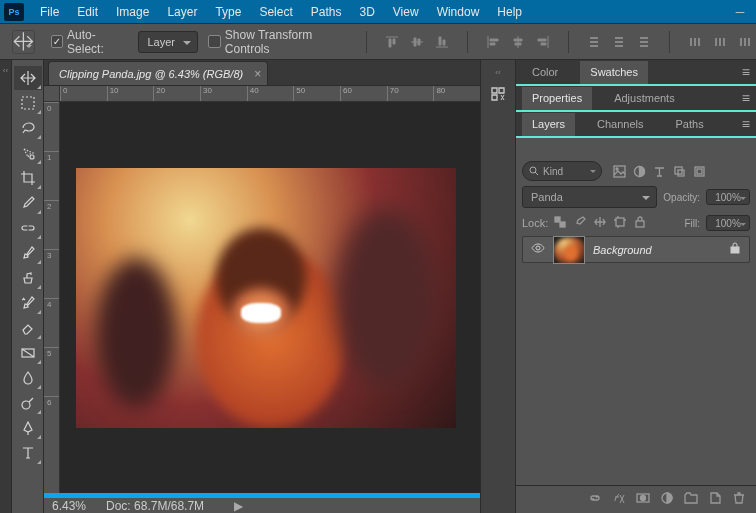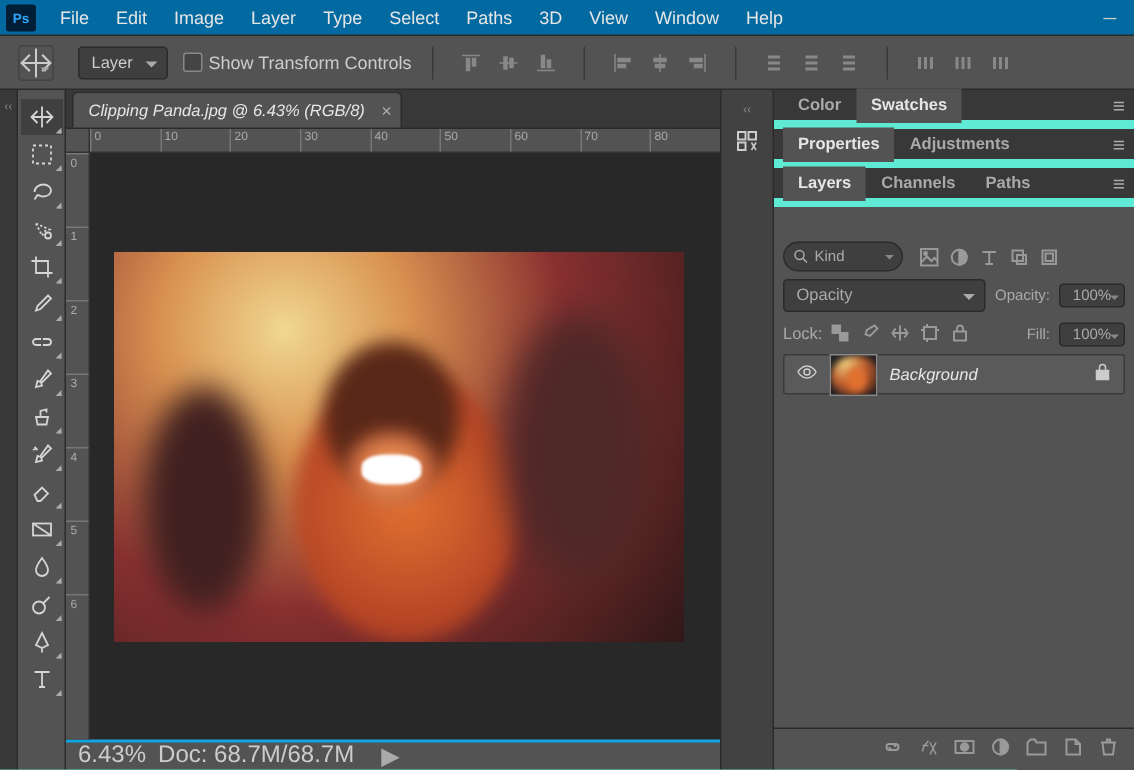--- a/index.html
+++ b/index.html
@@ -36,27 +36,27 @@
   .tab .close{ position:absolute; right:6px; font-style:normal; color:#aaa; font-size:12px;}
   .rulers-wrap { flex:1; position:relative; background:#282828; }
   .ruler-h { position:absolute; top:0; left:16px; right:0; height:16px; background:#535353; border-bottom:1px solid #333; display:flex; font-size:8px; color:#aaa;}
   .ruler-h span{ width:49px; border-left:1px solid #777; padding-left:2px;}
   .ruler-v { position:absolute; top:16px; left:0; width:16px; bottom:0; background:#535353; border-right:1px solid #333; display:flex; flex-direction:column; font-size:8px; color:#aaa;}
   .ruler-v span{ height:49px; border-top:1px solid #777; padding-top:1px; padding-left:3px;}
   .ruler-corner{position:absolute; top:0; left:0; width:16px; height:16px; background:#535353; border-right:1px solid #333; border-bottom:1px solid #333;}
   .canvas { position:absolute; top:82px; left:32px; width:380px; height:260px; background:#111; overflow:hidden;}
   .img-sim{position:absolute; inset:0;}
   .blob{position:absolute; border-radius:50%; filter:blur(6px);}
-  .status { height:20px; background:#535353; display:flex; align-items:center; font-size:16px; color:#ccc; padding-left:8px; gap:8px; border-top:2px solid #0ea5e9;}
+  .status { height:20px; background:#535353; display:flex; align-items:center; font-size:12px; color:#ccc; padding-left:8px; gap:20px; border-top:5px solid #0ea5e9;}
   .status .expand{ color:#aaa; margin-left:10px;}
   .midcol { width:36px; background:#424242; border-left:1px solid #2b2b2b; border-right:1px solid #2b2b2b; display:flex; flex-direction:column; align-items:center; padding-top:8px;}
   .midcol .hdr{ font-size:8px; color:#888; margin-bottom:8px;}
   .midcol svg{width:18px;height:18px; stroke:#ccc; fill:none;}
   .panels { width:240px; background:#535353; display:flex; flex-direction:column; }
-  .panel-tabs{ height:26px; background:#383838; display:flex; align-items:center; padding-left:6px; gap:0; border-bottom:6px solid #5eead4; position:relative;font-weight:bold;}
+  .panel-tabs{ height:26px; background:#383838; display:flex; align-items:center; padding-left:6px; gap:12px; border-bottom:2px solid #5eead4; position:relative;}
   .panel-tabs::before{content:"‹‹"; position:absolute; left:-10px; display:none;}
   .ptab{ padding:5px 10px 6px; font-size:11px; color:#aaa; }
   .ptab.active{ background:#535353; color:#e6e6e6; }
   .panel-menu{ margin-left:auto; margin-right:6px; color:#aaa; font-size:14px;}
   .panel-body { padding:20px 6px;text-align:right; }
   .layers-panel .row{ display:flex; align-items:center; gap:6px; height:26px; font-size:11px; color:#aaa;}
   .kind-dd{ flex:0 0 80px; height:20px; background:#3f3f3f; border:1px solid #2b2b2b; border-radius:10px; display:flex; align-items:center; padding-left:6px; font-size:10px; position:relative;}
   .kind-dd svg{width:10px;height:10px; margin-right:4px; stroke:#aaa; fill:none;}
   .kind-dd::after{content:""; position:absolute; right:5px; top:8px; border:3px solid transparent; border-top-color:#888;}
   .filter-icons{ display:flex; gap:6px; margin-left:4px;}
@@ -99,20 +99,24 @@
   <div class="win-ctrl">
     <div class="win-btn">─</div>
   </div>
 </div>
 
 <div class="opts">
   <div class="tool-ind">
     <svg viewBox="0 0 16 16">
         <path d="M8 1v14M1 8h14M5 4l-4 4 4 4M11 4l4 4-4 4" stroke="#ccc" fill="none"></path>
       </svg>
+  </div>
+  <div class="chk-line">
+    <span class="checkbox checked"></span>
+    <span>Auto-Select:</span>
   </div>
   <div class="dropdown">
     <span>Layer</span>
   </div>
   <div class="chk-line">
     <span class="checkbox"></span>
     <span>Show Transform Controls</span>
   </div>
   <div class="opt-sep"></div>
   <div class="align-grp">
@@ -424,21 +428,21 @@
           <span>
               <svg viewBox="0 0 13 13">
                 <rect x="2" y="2" width="9" height="9"></rect>
                 <rect x="4" y="4" width="5" height="5"></rect>
               </svg>
             </span>
         </div>
       </div>
       <div class="row blend-row">
         <div class="dropdown">
-            <span>Opacity</span>
+            <span>Panda</span>
           </div>
         <span class="opac-lbl">Opacity:</span>
         <div class="pct">100%</div>
       </div>
       <div class="row lock-row">
         <span>Lock:</span>
         <div class="lock-icons">
           <span><svg viewBox="0 0 12 12">
                 <rect x="1" y="1" width="5" height="5" fill="#9a9a9a"></rect>
                 <rect x="6" y="6" width="5" height="5" fill="#9a9a9a"></rect>

